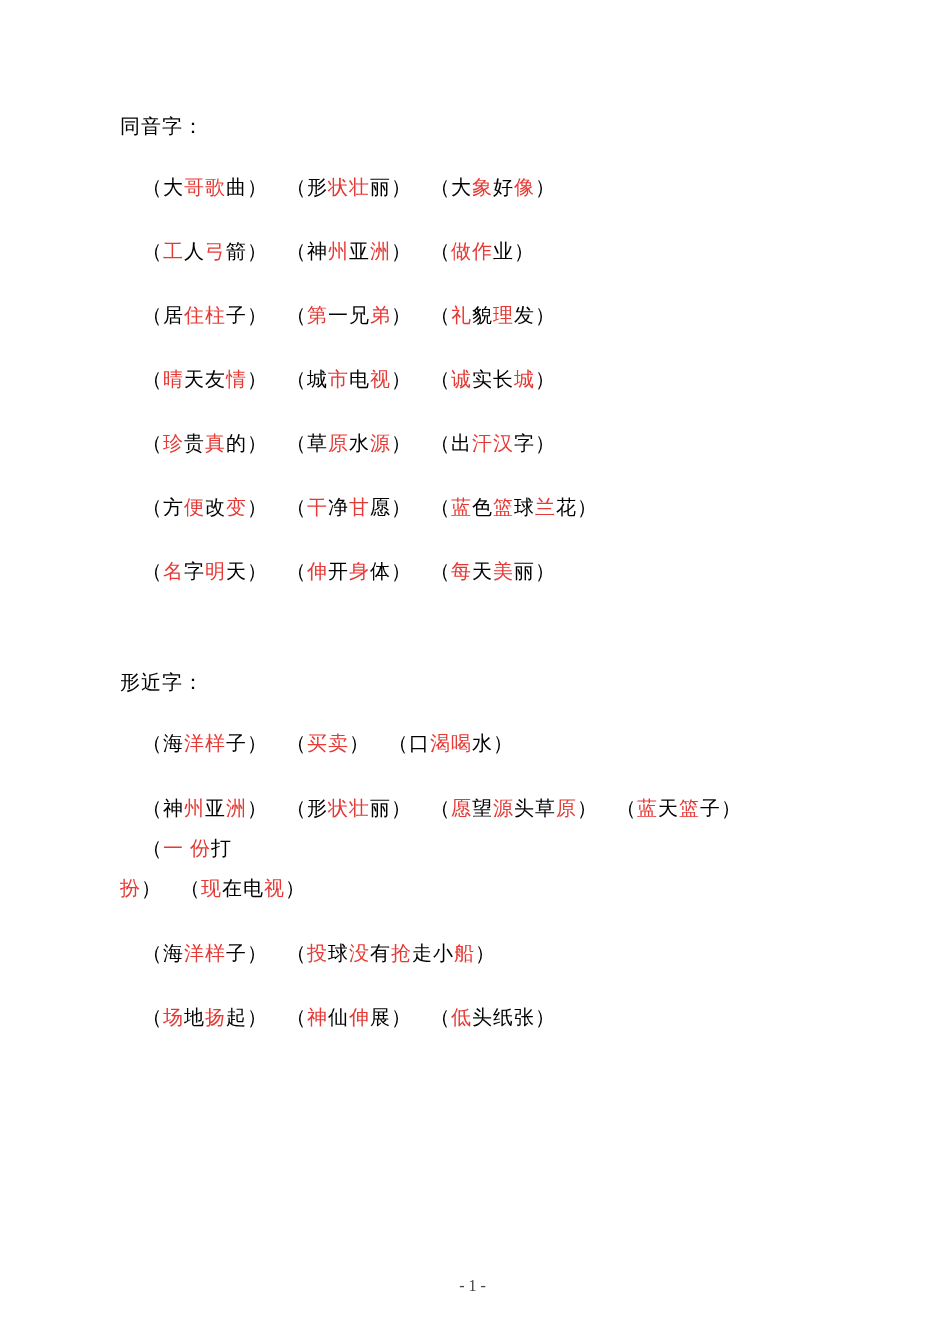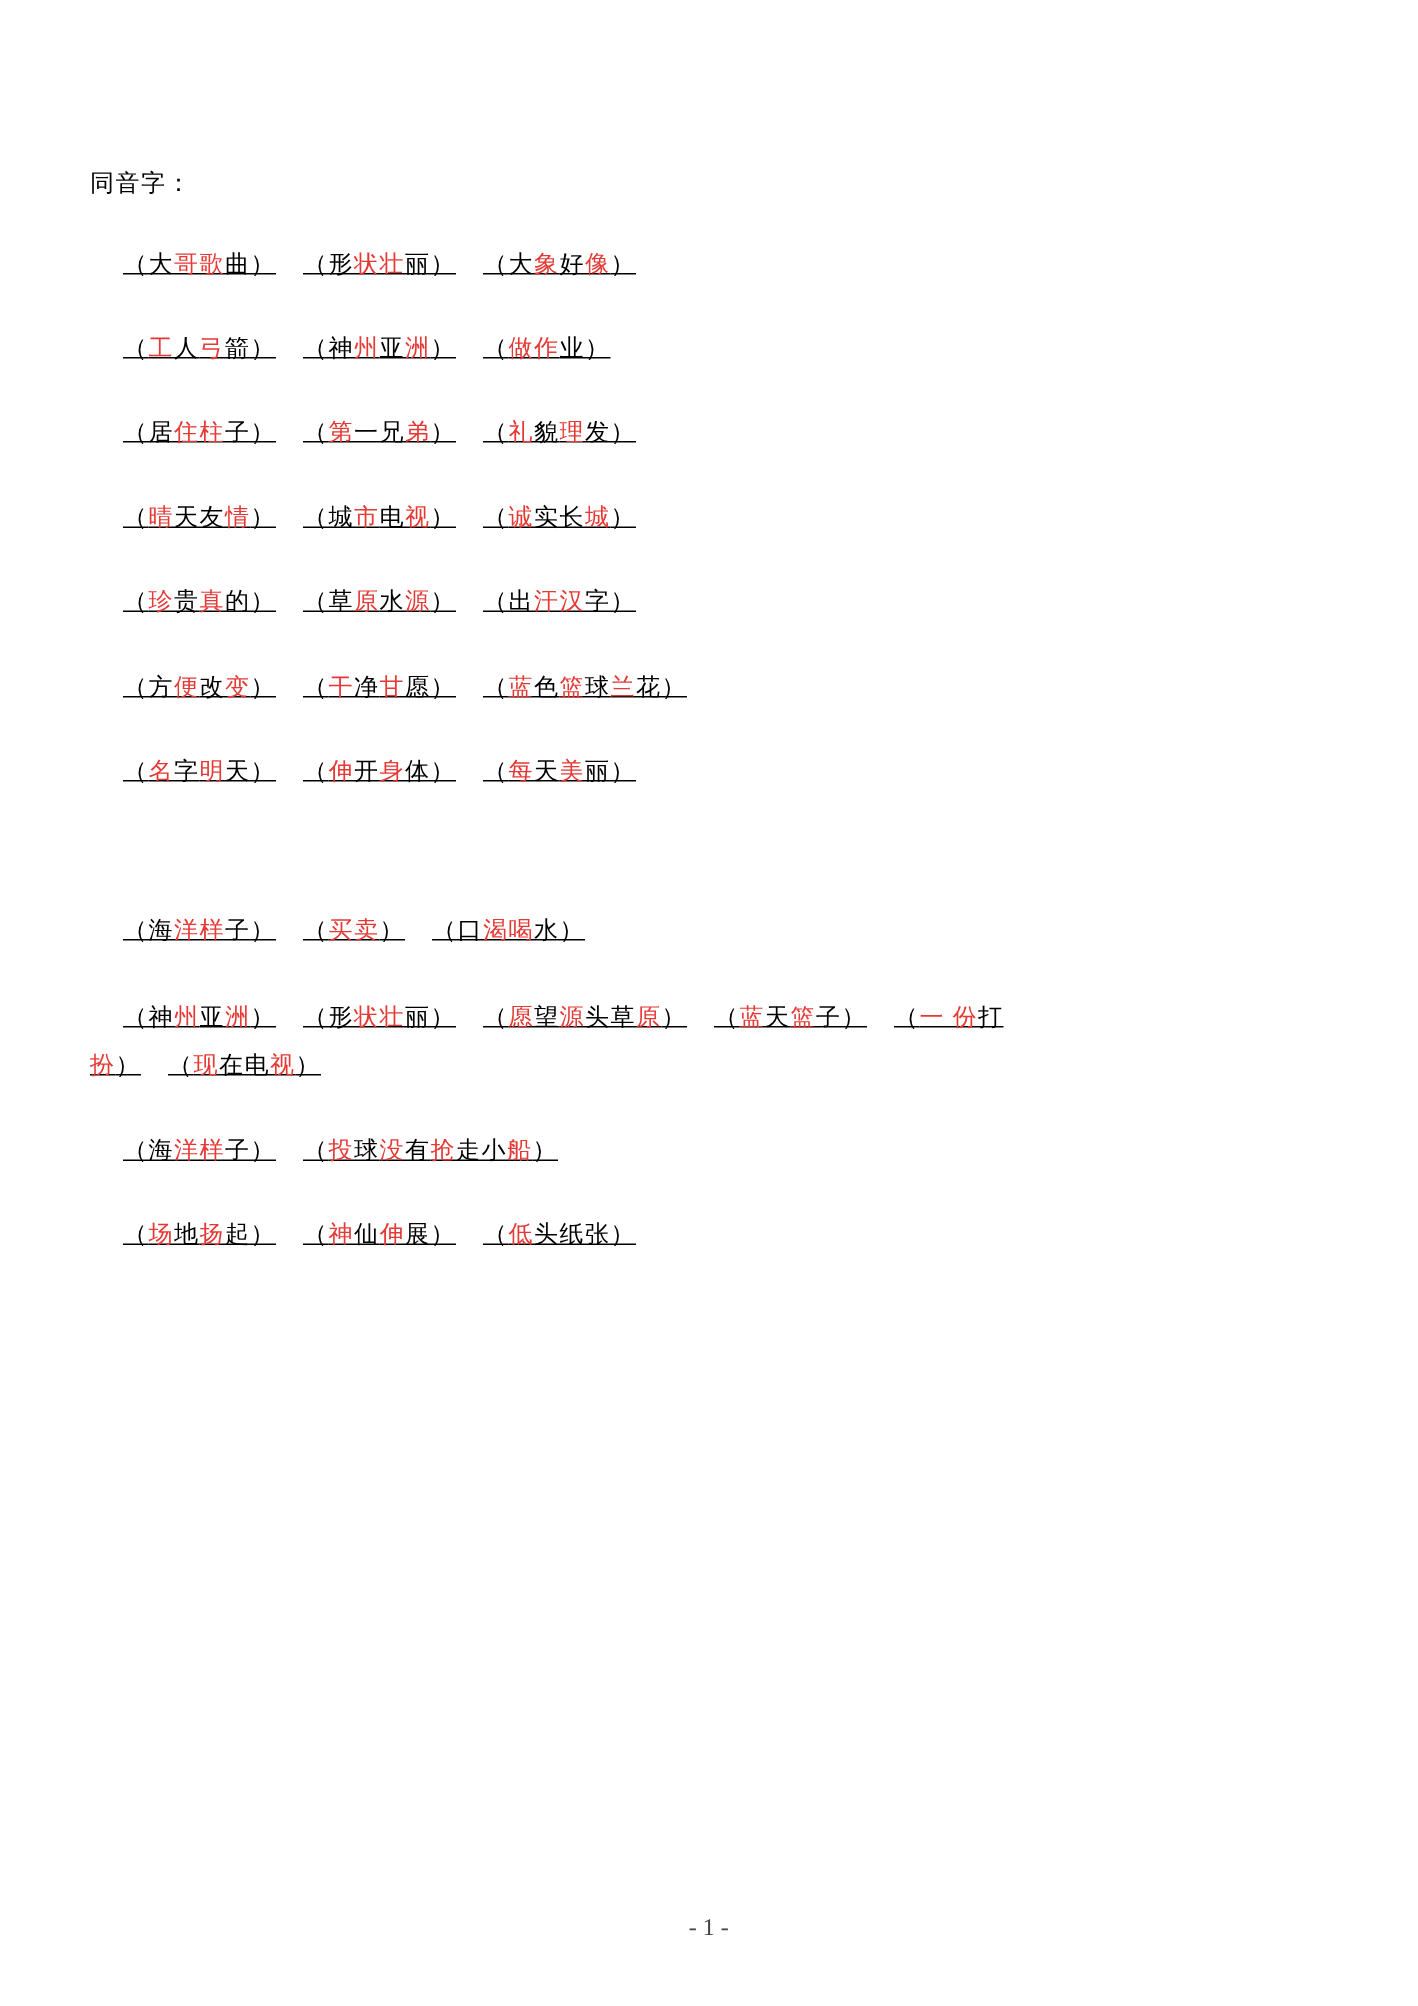--- a/index.html
+++ b/index.html
@@ -5,33 +5,32 @@
     * { margin: 0; padding: 0; box-sizing: border-box; }
     body {
       background: #fff;
       font-family: "SimSun", "宋体", serif;
       width: 945px;
       height: 1337px;
       position: relative;
       color: #000;
     }
     .page {
-      padding: 110px 140px 0 60px;
-      font-size: 16px;
+      padding: 110px 140px 0 120px;
+      font-size: 20px;
       line-height: 1.6;
     }
     .section-title {
       margin-bottom: 26px;
       letter-spacing: 1px;
     }
     .row {
       margin-bottom: 26px;
       letter-spacing: 1px;
       line-height: 1.9;
-      text-decoration: underline;
     }
     .row.indent,
     .row .group {
       display: inline;
     }
     .indent-wrap {
       padding-left: 22px;
     }
     .r { color: #e53935; }
     .gap {
@@ -78,20 +77,21 @@
       <div class="row">
         <div class="indent-wrap"><span class="group"><span>（方</span><span class="r">便</span><span>改</span><span class="r">变</span><span>）</span></span><span class="sp"></span><span class="group"><span>（</span><span class="r">干</span><span>净</span><span class="r">甘</span><span>愿）</span></span><span class="sp"></span><span class="group"><span>（</span><span class="r">蓝</span><span>色</span><span class="r">篮</span><span>球</span><span class="r">兰</span><span>花）</span></span></div>
       </div>
       <div class="row">
         <div class="indent-wrap"><span class="group"><span>（</span><span class="r">名</span><span>字</span><span class="r">明</span><span>天）</span></span><span class="sp"></span><span class="group"><span>（</span><span class="r">伸</span><span>开</span><span class="r">身</span><span>体）</span></span><span class="sp"></span><span class="group"><span>（</span><span class="r">每</span><span>天</span><span class="r">美</span><span>丽）</span></span></div>
       </div>
     </div>
 
   <div class="gap"></div>
 
+  <div class="section-title">形近字：</div>
   <div id="similar">
       <div class="row">
         <div class="indent-wrap"><span class="group"><span>（海</span><span class="r">洋样</span><span>子）</span></span><span class="sp"></span><span class="group"><span>（</span><span class="r">买卖</span><span>）</span></span><span class="sp"></span><span class="group"><span>（口</span><span class="r">渴喝</span><span>水）</span></span></div>
       </div>
       <div class="row" style="padding-left: 0px; text-indent: 0px;">
         <div style="padding-left: 22px; text-indent: 0px; line-height: 2;"><span class="group"><span>（神</span><span class="r">州</span><span>亚</span><span class="r">洲</span><span>）</span></span><span class="sp"></span><span class="group"><span>（形</span><span class="r">状壮</span><span>丽）</span></span><span class="sp"></span><span class="group"><span>（</span><span class="r">愿</span><span>望</span><span class="r">源</span><span>头草</span><span class="r">原</span><span>）</span></span><span class="sp"></span><span class="group"><span>（</span><span class="r">蓝</span><span>天</span><span class="r">篮</span><span>子）</span></span><span class="sp"></span><span class="group"><span>（</span><span class="r">一 份</span><span>打</span></span><br><span style="margin-left: -22px;"><span class="group"><span class="r">扮</span><span>）</span></span></span><span class="sp"></span><span class="group"><span>（</span><span class="r">现</span><span>在电</span><span class="r">视</span><span>）</span></span></div>
       </div>
       <div class="row">
         <div class="indent-wrap"><span class="group"><span>（海</span><span class="r">洋样</span><span>子）</span></span><span class="sp"></span><span class="group"><span>（</span><span class="r">投</span><span>球</span><span class="r">没</span><span>有</span><span class="r">抢</span><span>走小</span><span class="r">船</span><span>）</span></span></div>
       </div>

